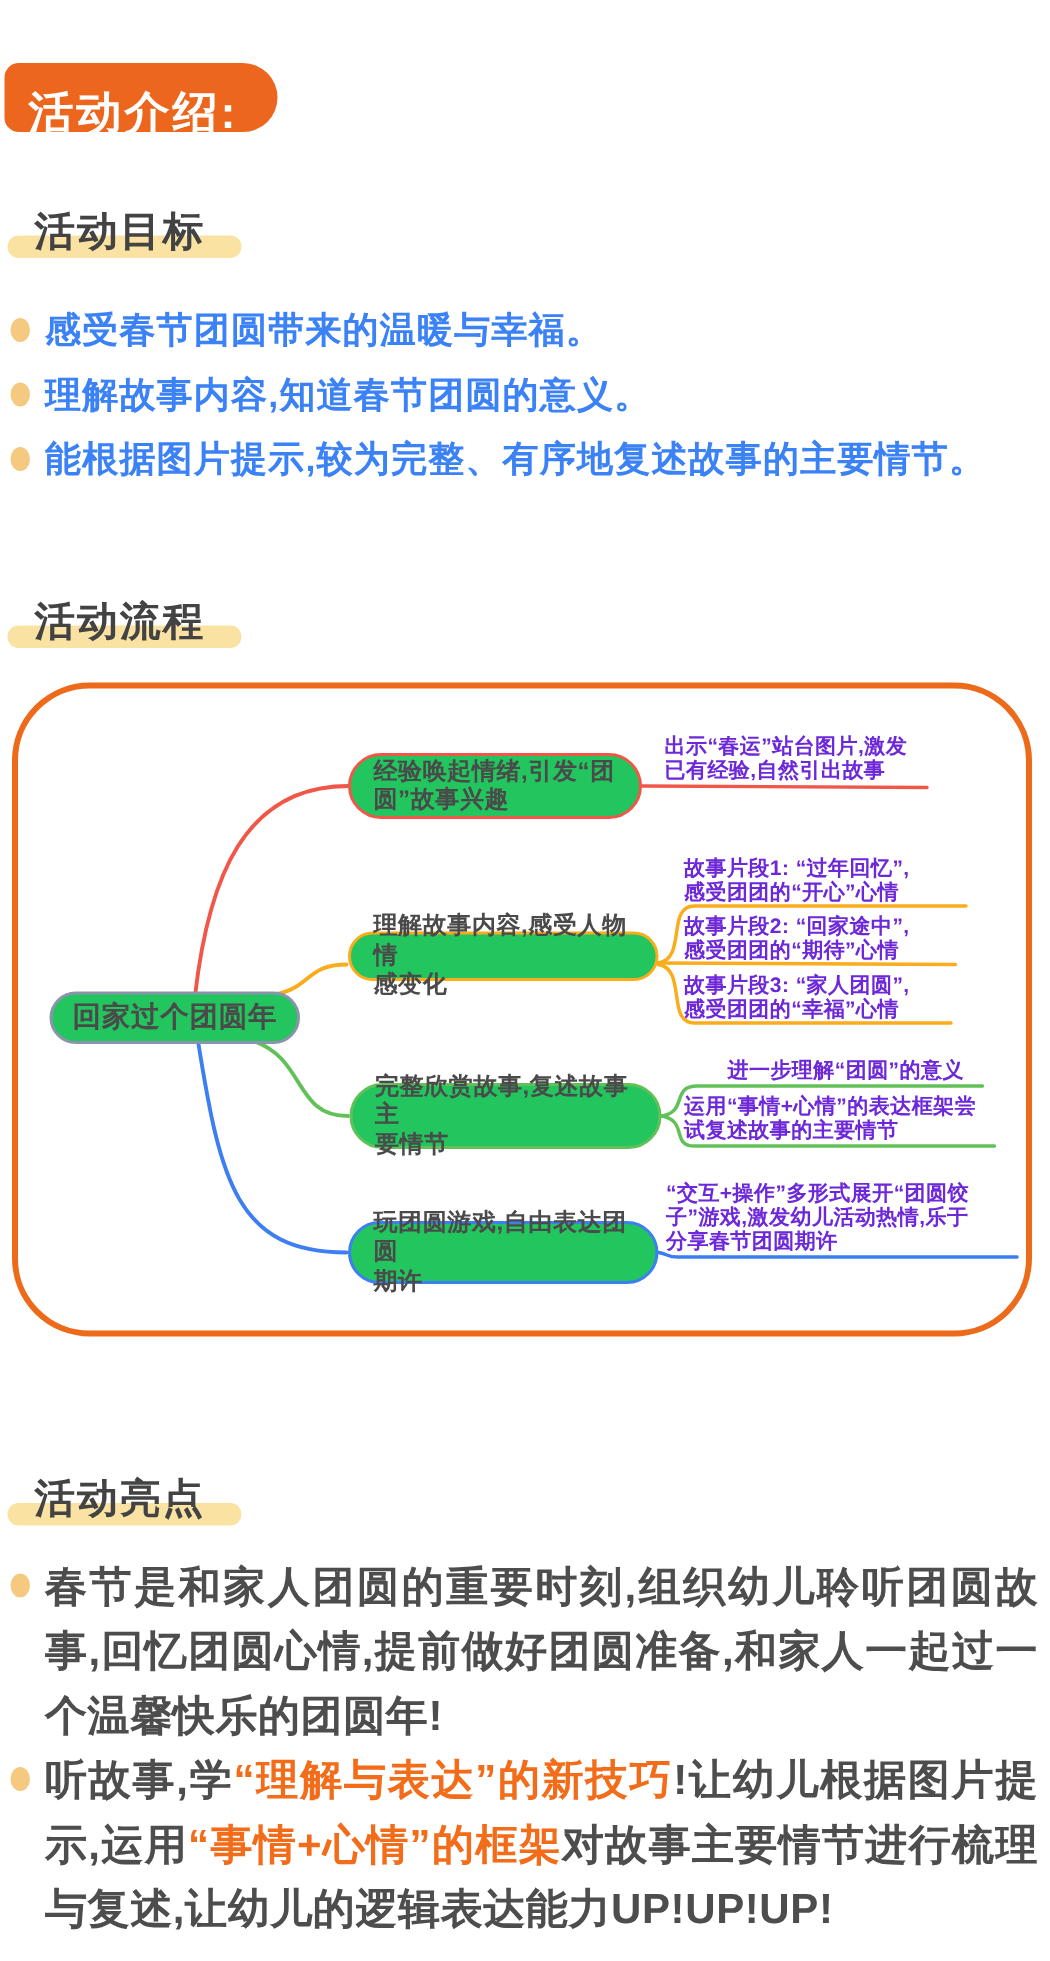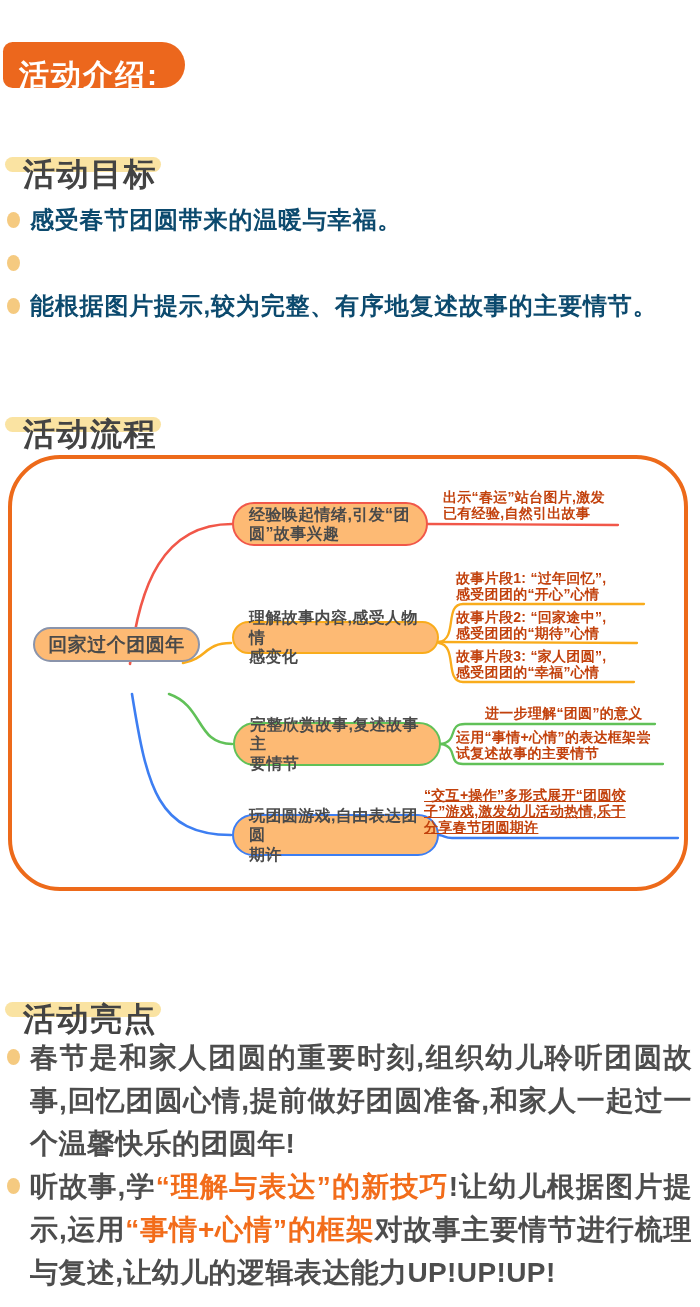--- a/index.html
+++ b/index.html
@@ -10,62 +10,62 @@
   
   .badge{
     position:absolute;left:3px;top:42px;height:46px;padding:0 26px 0 16px;
     background:#ec671d;border-radius:10px 24px 24px 10px;
     display:flex;align-items:center;
   }
   .badge span{color:#fff;font-size:30px;font-weight:700;letter-spacing:2px;margin-top:20px;}
   
   .section-heading{position:absolute;left:0;width:320px;height:36px;}
   .heading-bar{position:absolute;left:5px;bottom:0;width:156px;height:15px;background:#fae3a2;border-radius:8px;}
-  .heading-text{position:absolute;left:23px;top:17px;font-size:32px;font-weight:700;color:#434343;letter-spacing:1.5px;}
+  .heading-text{position:absolute;left:23px;top:0;font-size:27px;font-weight:700;color:#434343;letter-spacing:1.5px;}
   .goals-heading{top:136px;}
   .flow-heading{top:396px;}
   .highlights-heading{top:981px;}
   
   .goal-list{position:absolute;left:7px;top:198px;width:686px;}
   .goal-item{display:flex;align-items:center;height:43px;}
   .dot{flex:0 0 13px;width:13px;height:16px;border-radius:50%;background:#f5ca80;margin-right:10px;}
-  .goal-text{font-size:24px;font-weight:600;letter-spacing:0.8px;color:#0c4a6e;white-space:nowrap;}
+  .goal-text{font-size:24px;font-weight:600;letter-spacing:0.8px;color:#3b82f6;white-space:nowrap;}
   .highlight-list{position:absolute;left:7px;top:1036px;width:686px;}
   .hl-item{display:flex;align-items:flex-start;}
   .hl-item .dot{margin-top:13px;}
   .hl-text{font-size:28px;font-weight:600;line-height:43px;letter-spacing:0.4px;color:#4d4d4d;text-align:justify;width:662px;}
   .accent{color:#f26c1a;}
   
   .mindmap-box{
     position:absolute;left:8px;top:455px;width:680px;height:436px;box-sizing:border-box;
     border:4.5px solid #ed6a1a;border-radius:52px;background:#fff;z-index:0;
   }
   .mm-svg{position:absolute;left:0;top:0;width:700px;height:1307px;z-index:1;pointer-events:none;}
   .mm-node{
-    position:absolute;background:#fdba74;border:2.5px solid #999;border-radius:22px;
+    position:absolute;background:#22c55e;border:2.5px solid #999;border-radius:22px;
     display:flex;align-items:center;box-sizing:border-box;padding:0 15px;z-index:2;
     font-size:16px;font-weight:600;line-height:19.5px;letter-spacing:0.4px;color:#4a4a4a;white-space:pre-line;
   }
-  .mm-root{left:33px;top:627px;width:167px;height:35px;border-radius:18px;border-color:#8a94ab;
+  .mm-root{left:33px;top:661px;width:167px;height:35px;border-radius:18px;border-color:#8a94ab;
     font-size:19px;justify-content:center;padding:0;letter-spacing:0.5px;}
   .node-red{left:232px;top:502px;width:196px;height:44px;border-color:#f15749;}
   .node-yellow{left:232px;top:621px;width:207px;height:33px;border-color:#f9ac1c;}
   .node-green{left:233px;top:722px;width:208px;height:44px;border-color:#61c158;}
   .node-blue{left:232px;top:792px;width:207px;height:42px;border-color:#3d7ef2;margin-top:22px;}
   .mm-note{
     position:absolute;z-index:2;width:232px;font-size:14px;font-weight:600;line-height:16px;
-    letter-spacing:0.3px;color:#c2410c;white-space:pre-line;
+    letter-spacing:0.3px;color:#6d28d9;white-space:pre-line;
   }
   .note-red{left:443px;top:489px;}
   .note-y1{left:456px;top:570px;}
   .note-y2{left:456px;top:609px;}
   .note-y3{left:456px;top:648px;}
   .note-g1{left:485px;top:705px;}
   .note-g2{left:456px;top:729px;}
-  .note-blue{left:424px;top:787px;text-decoration:underline;}
+  .note-blue{left:444px;top:787px;}
 </style>
 </head>
 <body>
 
 <div class="page">
 
   <div class="badge">
     <span>活动介绍:</span>
   </div>
 
@@ -73,20 +73,21 @@
     <div class="heading-bar"></div>
     <span class="heading-text">活动目标</span>
   </div>
   <div class="goal-list">
     <div class="goal-item">
       <span class="dot"></span>
       <span class="goal-text">感受春节团圆带来的温暖与幸福。</span>
     </div>
     <div class="goal-item">
       <span class="dot"></span>
+      <span class="goal-text">理解故事内容,知道春节团圆的意义。</span>
     </div>
     <div class="goal-item">
       <span class="dot"></span>
       <span class="goal-text">能根据图片提示,较为完整、有序地复述故事的主要情节。</span>
     </div>
   </div>
 
   <div class="section-heading flow-heading">
     <div class="heading-bar"></div>
     <span class="heading-text">活动流程</span>

